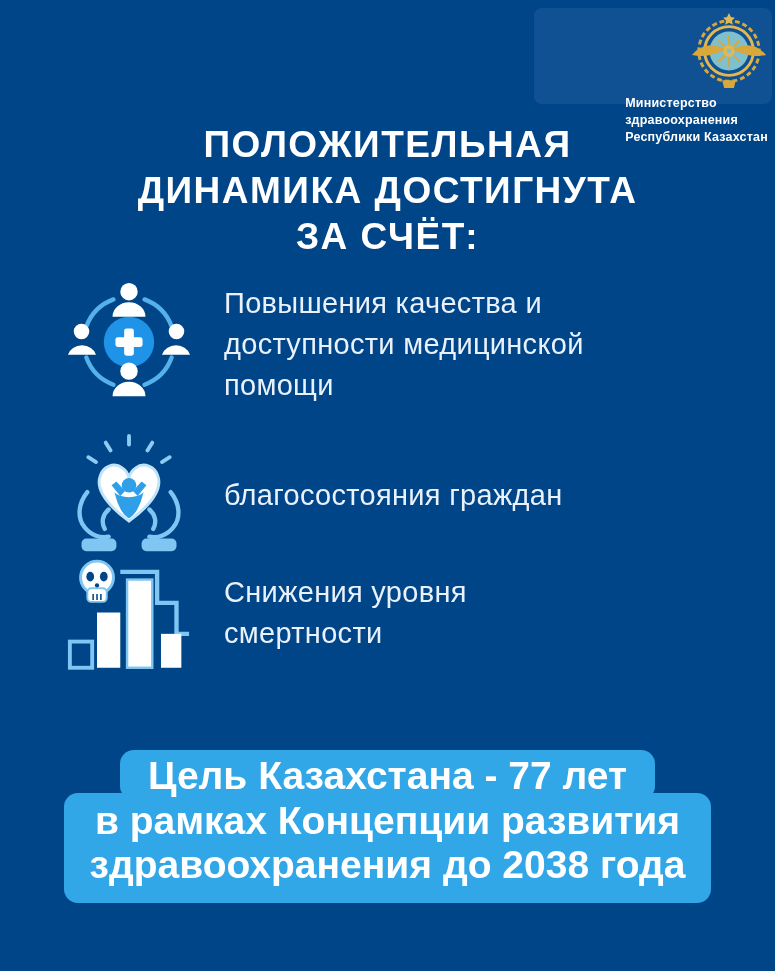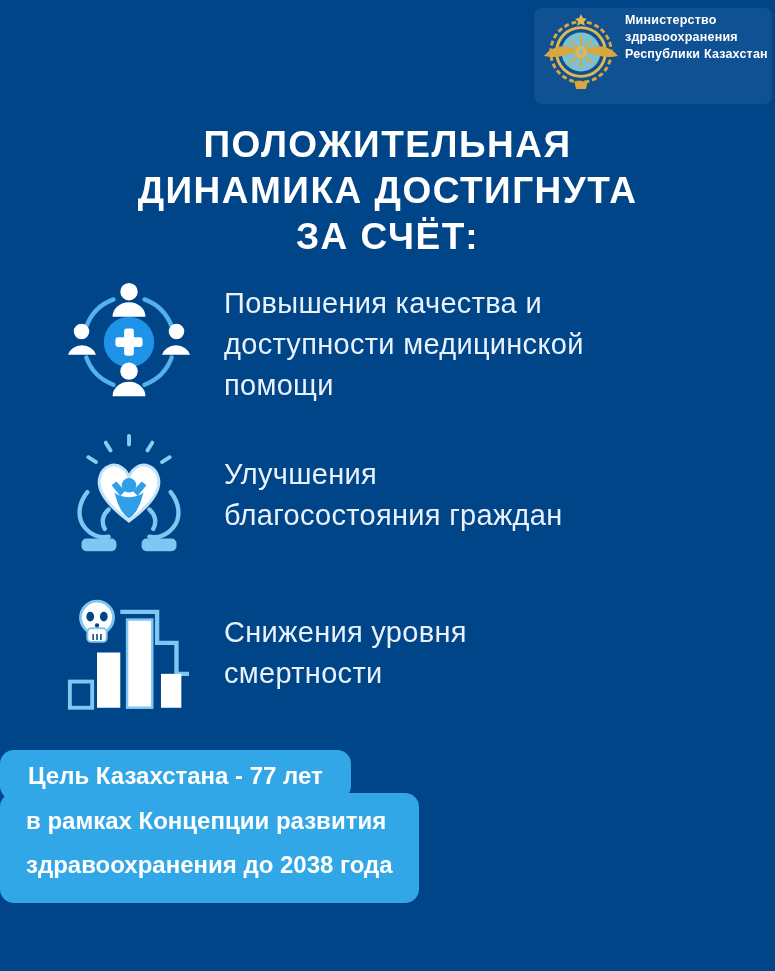--- a/index.html
+++ b/index.html
@@ -17,26 +17,27 @@
   }
 
   
   .logo-block {
     position: absolute;
     top: 8px;
     right: 3px;
     width: 238px;
     height: 96px;
     display: flex;
-    align-items: flex-start;
+    align-items: flex-end;
     gap: 5px;
     background: rgba(120, 175, 225, 0.12);
     border-radius: 8px;
     box-sizing: border-box;
     padding: 4px 4px 16px 8px;
+    flex-direction: column;
   }
   .logo-emblem { flex: 0 0 78px; height: 80px; }
   .logo-text {
     color: #ffffff;
     font-size: 12.5px;
     font-weight: 700;
     line-height: 17px;
     letter-spacing: 0.2px;
   }
 
@@ -59,40 +60,41 @@
   .item {
     position: absolute;
     left: 64px;
     right: 26px;
     display: flex;
     align-items: center;
     gap: 30px;
   }
   .item-1 { top: 272px; height: 144px; }
   .item-2 { top: 426px; height: 138px; }
-  .item-3 { top: 588px; height: 130px; align-items: center; }
+  .item-3 { top: 548px; height: 130px; align-items: center; }
   .item-icon { flex: 0 0 130px; height: 100%; display: flex; align-items: center; justify-content: center; }
   .item-icon svg { width: 126px; height: 126px; }
   .item-text {
     color: #e9f2fc;
     font-size: 29px;
     font-weight: 400;
     line-height: 41px;
     letter-spacing: 0.3px;
   }
 
   
   .callout {
     position: absolute;
     top: 750px;
     left: 0;
     width: 100%;
+    text-align: center;
     color: #ffffff;
     font-weight: 700;
-    font-size: 24px;
+    font-size: 39px;
     line-height: 44px;
   }
   .callout-line1 {
     display: inline-block;
     background: #32a7e7;
     border-radius: 14px;
     padding: 4px 28px 2px;
     position: relative;
     z-index: 1;
   }
@@ -200,21 +202,20 @@
           <path d="M22 62 C13 73 11 88 19 98 C25 106 35 110 44 108"></path>
           <path d="M44 80 C38 85 36 93 40 100"></path>
           <path d="M108 62 C117 73 119 88 111 98 C105 106 95 110 86 108"></path>
           <path d="M86 80 C92 85 94 93 90 100"></path>
         </g>
         <rect x="16" y="110" width="36" height="13" rx="5" fill="#7fc6f2"></rect>
         <rect x="78" y="110" width="36" height="13" rx="5" fill="#7fc6f2"></rect>
       </svg>
     </div>
     <div class="item-text">
-      <div>Улучшения</div>
       <div>благосостояния граждан</div>
     </div>
   </div>
 
   <div class="item item-3">
     <div class="item-icon">
       <svg viewBox="0 0 130 125">
         <path d="M56 20 L94 20 L94 52 L114 52 L114 84 L127 84" fill="none" stroke="#7fc6f2" stroke-width="4.5"></path>
         <rect x="4" y="92" width="23" height="27" fill="none" stroke="#7fc6f2" stroke-width="4"></rect>
         <rect x="32" y="62" width="24" height="57" fill="#ffffff"></rect>

